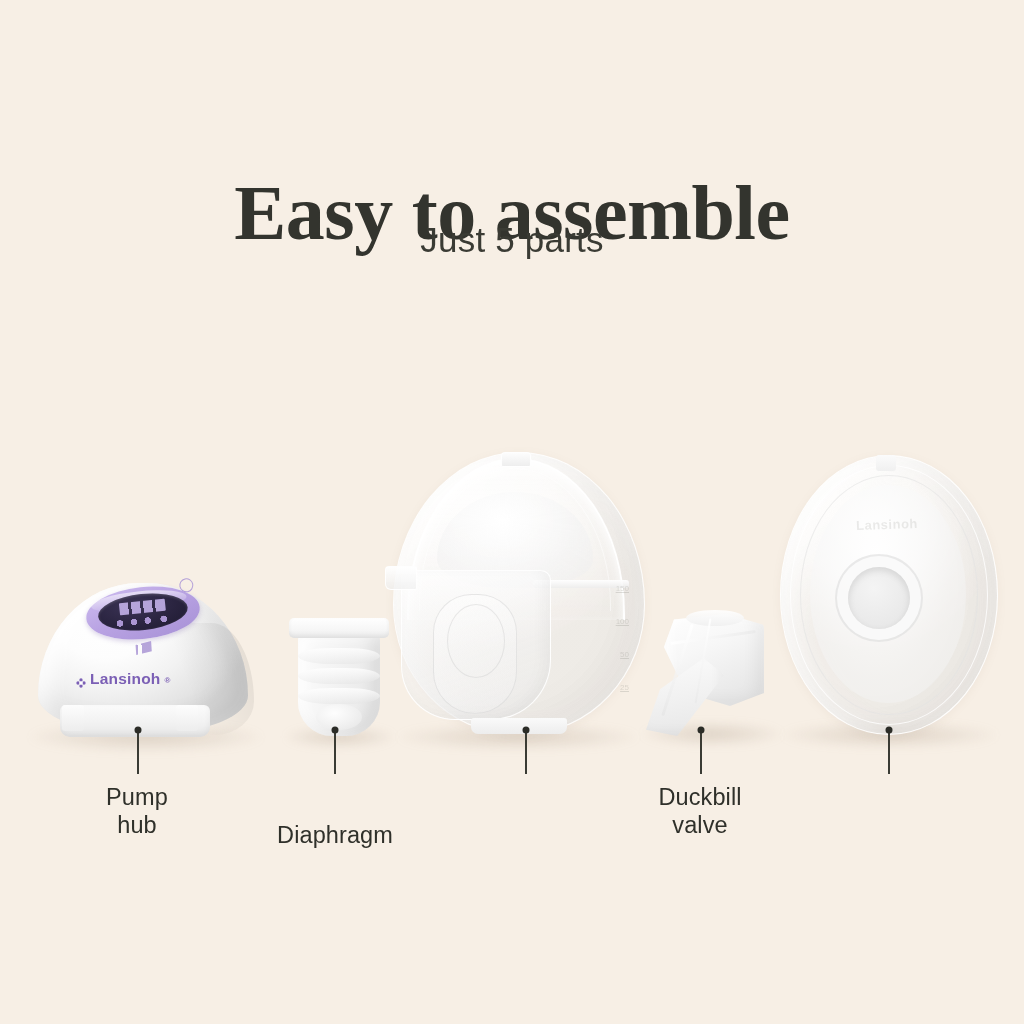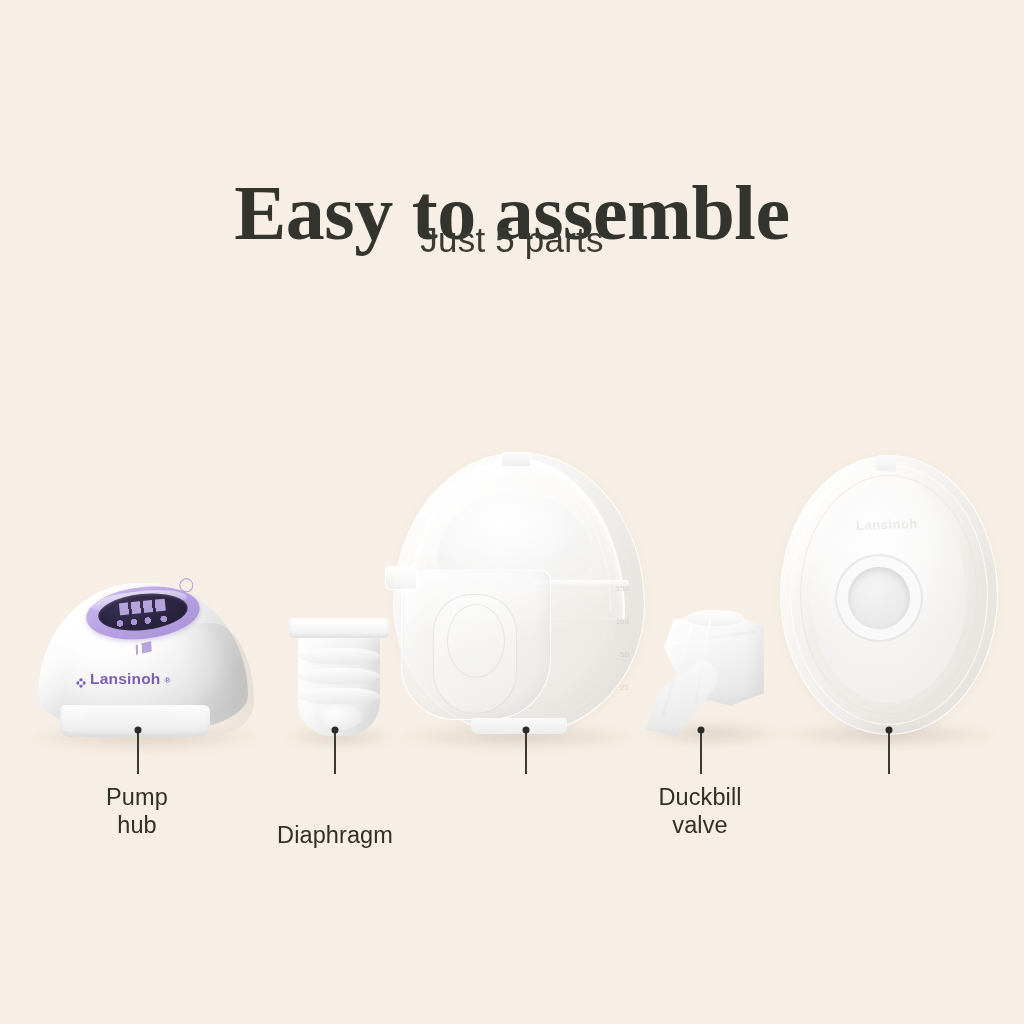--- a/index.html
+++ b/index.html
@@ -237,21 +237,21 @@
     border-radius:3px;
   }
   .cc-marks{
     position:absolute;right:14px;top:132px;width:46px;height:108px;
     opacity:.30;
     font-family:"Liberation Sans", sans-serif;
     font-size:8px;color:#9a9a92;
     display:flex;flex-direction:column;justify-content:space-between;
     align-items:flex-end;
   }
-  .cc-marks span{display:block;}
+  .cc-marks span{display:block;text-decoration:underline;}
   .cc-foot{
     position:absolute;left:78px;top:266px;width:96px;height:16px;
     background:linear-gradient(180deg,#fafafa,#ededed);
     border-radius:3px 3px 7px 7px;
   }
 
   
   #duckbill{left:646px;top:614px;width:126px;height:126px;}
   .db-body{
     position:absolute;left:18px;top:0;width:100px;height:92px;

